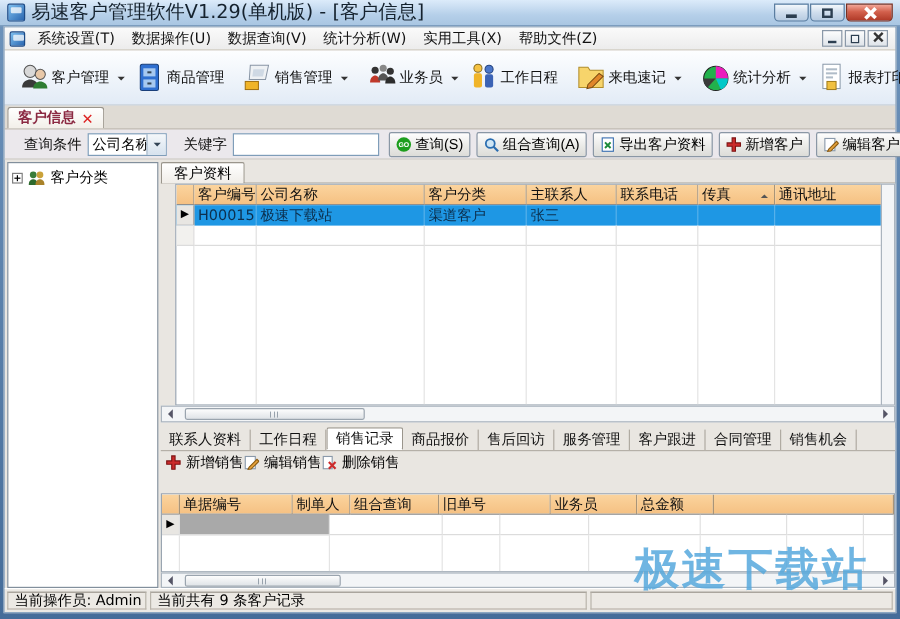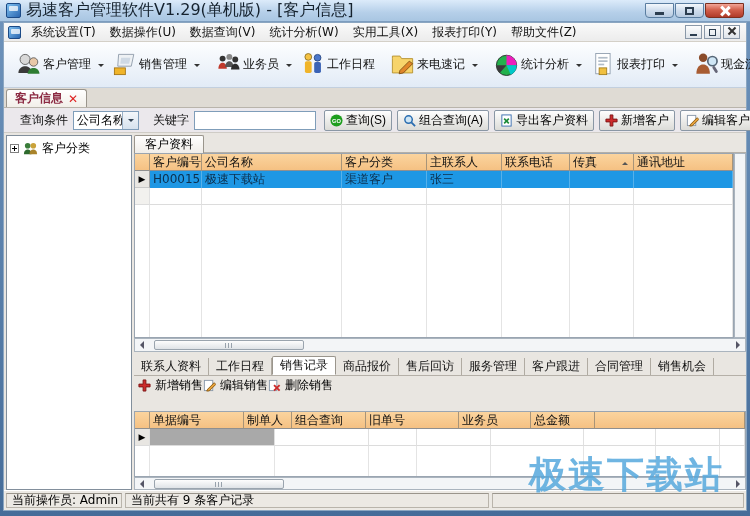--- a/index.html
+++ b/index.html
@@ -95,21 +95,21 @@
 
   #right { position:absolute; left:130px; top:0; width:612px; height:355px; }
 
   #cust-tab-row { position:absolute; left:0; top:0; width:100%; height:18px; border-bottom:1px solid #b5b0a8; }
   .pane-tab { display:inline-flex; align-items:center; height:18px; padding:0 10px;
     background:linear-gradient(#fff,#f0ede8); border:1px solid #9a958c; border-bottom:none;
     border-radius:2px 2px 0 0; }
 
   
   .grid { position:absolute; background:#fff; border:1px solid #9aa5b1; display:flex; flex-direction:column; overflow:hidden; }
-  #grid1 { left:0; top:18px; width:600px; height:185px; }
+  #grid1 { left:12px; top:18px; width:600px; height:185px; }
   #grid2 { left:0; top:276px; width:612px; height:66px; }
   .grow { display:flex; flex:none; }
   .gcell { flex:none; overflow:hidden; white-space:nowrap; padding:0 3px; line-height:16px; height:17px; }
   .ghead .gcell { background:linear-gradient(#fbd49e,#f5c183); border-right:1px solid #a89478;
     border-bottom:1px solid #8f8f8f; color:#111; }
   .gsel { background:#1e97e4; }
   .gsel .gcell { color:#0c2f4d; border-right:1px solid rgba(255,255,255,.25); height:17px; }
   .gsel .selcell,.grow .selcell { background:#e8e6e2; border-right:1px solid #9f9f9f; border-bottom:1px solid #c8c8c8;
     color:#000; text-align:center; padding:0; font-size:9px; line-height:17px; }
   .gempty .gcell { border-right:1px solid #e0e0e0; border-bottom:1px solid #dcdcdc; height:17px; }
@@ -192,21 +192,20 @@
 
   <div id="client">
 
     <div id="menubar">
       <span class="appicon" style="width:13px;height:13px;margin-right:3px;"></span>
       <span class="menu-item">系统设置(T)</span>
       <span class="menu-item">数据操作(U)</span>
       <span class="menu-item">数据查询(V)</span>
       <span class="menu-item">统计分析(W)</span>
       <span class="menu-item">实用工具(X)</span>
-      <span class="menu-item">报表打印(Y)</span>
       <span class="menu-item">帮助文件(Z)</span>
       <div class="mdi-controls">
         <div class="mdibtn">
             <span class="glyph-min"></span>
           </div>
         <div class="mdibtn">
             <span class="glyph-max"></span>
           </div>
         <div class="mdibtn">
             <span class="glyph-x"></span>
@@ -220,20 +219,30 @@
             <circle cx="12" cy="10" r="6" fill="#d8d8d8" stroke="#555"></circle>
             <path d="M4 26c0-6 5-8 8-8s8 2 8 8z" fill="#3a3a3a"></path>
             <circle cx="22" cy="13" r="5" fill="#e8c8a8" stroke="#555"></circle>
             <path d="M15 27c0-5 4-7 7-7s7 2 7 7z" fill="#2e7d32"></path>
           </svg>
         <span class="tlabel">客户管理</span>
       </div>
       <div class="drop">
           <i></i>
         </div>
+      <div class="tbtn">
+        <svg viewBox="0 0 32 32">
+            <rect x="7" y="3" width="18" height="26" rx="2" fill="#2f6fd0" stroke="#1a3f7a"></rect>
+            <rect x="10" y="7" width="12" height="8" fill="#a6c8f0"></rect>
+            <rect x="10" y="18" width="12" height="8" fill="#a6c8f0"></rect>
+            <rect x="14" y="10" width="4" height="2" fill="#334455"></rect>
+            <rect x="14" y="21" width="4" height="2" fill="#334455"></rect>
+          </svg>
+        <span class="tlabel">商品管理</span>
+      </div>
       <div class="tbtn">
         <svg viewBox="0 0 32 32">
             <path d="M9 4h18l-3 14H8z" fill="#eef1f4" stroke="#8895a5"></path>
             <path d="M12 8h11l-1.5 7H11z" fill="#cfd9e4"></path>
             <rect x="4" y="20" width="13px" height="8" fill="#f0b429" stroke="#a07010"></rect>
           </svg>
         <span class="tlabel">销售管理</span>
       </div>
       <div class="drop">
           <i></i>

